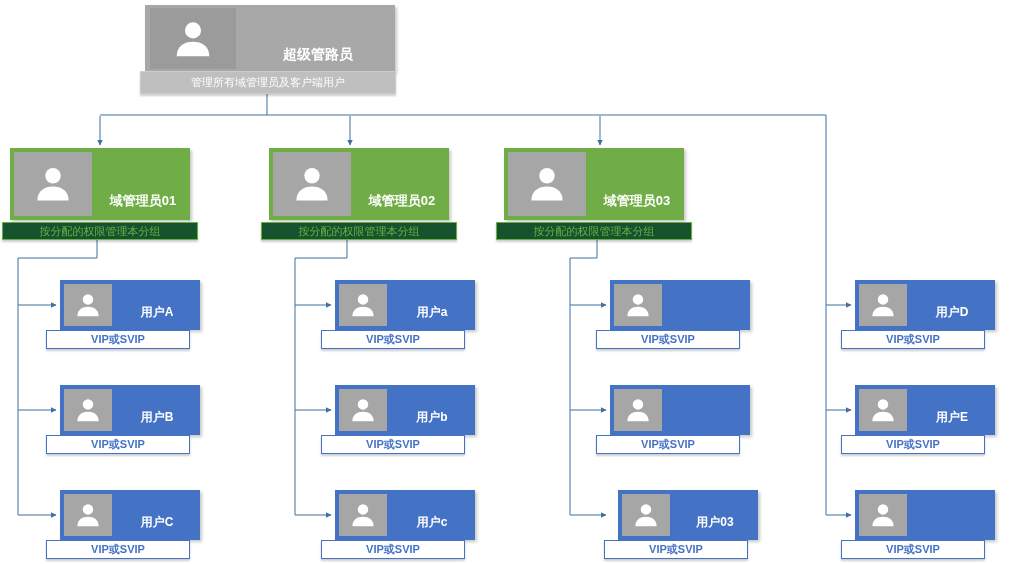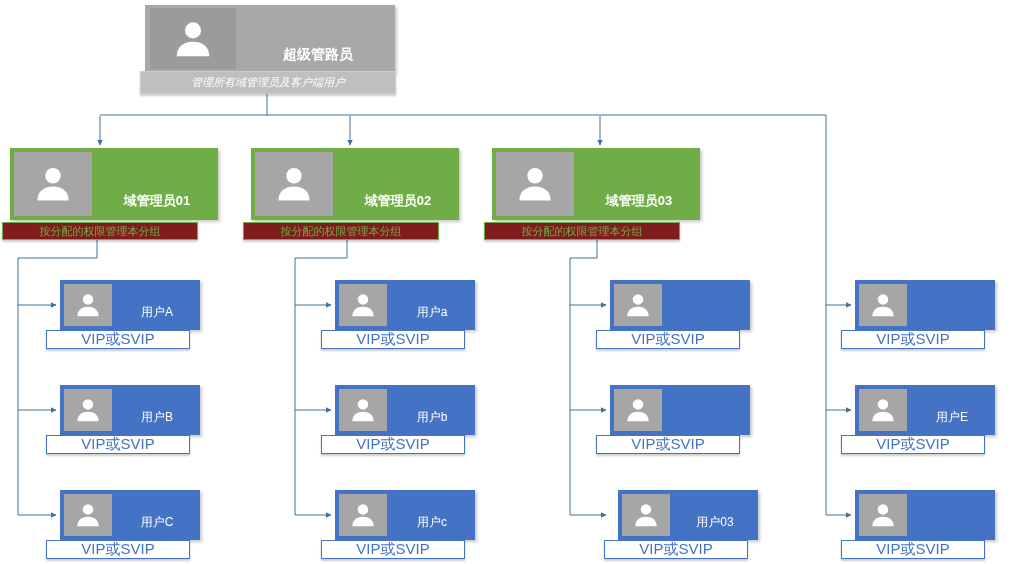--- a/index.html
+++ b/index.html
@@ -6,31 +6,31 @@
   body{font-family:"Liberation Sans","DejaVu Sans",sans-serif;}
   #canvas{position:relative;width:1024px;height:564px;background:#fff;overflow:hidden;}
   .connectors{position:absolute;left:0;top:0;z-index:0;}
   .c{stroke:var(--connector,#41719c);stroke-width:1;fill:none;}
   .node{position:absolute;z-index:1;box-shadow:2px 2px 3px rgba(0,0,0,.22);}
   .icon-sq{position:absolute;display:flex;align-items:center;justify-content:center;}
   
   .root-box{width:250px;height:67px;background:var(--root-gray,#a8a8a8);}
   .root-box .icon-sq{left:5px;top:3px;width:86px;height:61px;background:#9b9b9b;}
   .root-title{position:absolute;left:96px;right:0;bottom:8px;text-align:center;color:#fff;font-weight:bold;font-size:14px;}
-  .root-badge{position:absolute;left:-5px;top:66px;width:254px;height:21px;background:#bfbfbf;border:1px solid #cccccc;color:#fff;font-size:11px;display:flex;align-items:center;justify-content:center;box-shadow:0 2px 2px rgba(0,0,0,.2);font-style:italic;}
+  .root-badge{position:absolute;left:-5px;top:66px;width:254px;height:21px;background:#bfbfbf;border:1px solid #cccccc;color:#fff;font-size:11px;display:flex;align-items:center;justify-content:center;box-shadow:0 2px 2px rgba(0,0,0,.2);}
   
-  .admin-box{width:180px;height:72px;background:var(--admin-green,#70ad47);padding-left:28px;}
+  .admin-box{width:180px;height:72px;background:var(--admin-green,#70ad47);}
   .admin-box .icon-sq{left:4px;top:4px;width:78px;height:64px;background:#a6a6a6;}
   .admin-title{position:absolute;left:86px;right:0;bottom:10px;text-align:center;color:#fff;font-weight:bold;font-size:13px;}
-  .admin-badge{position:absolute;left:-8px;top:74px;width:194px;height:16px;background:#7f1d1d;border:1px solid var(--admin-green,#70ad47);color:var(--admin-green,#70ad47);font-size:11px;display:flex;align-items:center;justify-content:center;box-shadow:0 2px 2px rgba(0,0,0,.2);}
+  .admin-badge{position:absolute;left:-8px;top:74px;width:194px;height:16px;background:#14532d;border:1px solid var(--admin-green,#70ad47);color:var(--admin-green,#70ad47);font-size:11px;display:flex;align-items:center;justify-content:center;box-shadow:0 2px 2px rgba(0,0,0,.2);}
   
-  .user-box{width:140px;height:50px;background:var(--user-blue,#4472c4);}
+  .user-box{width:140px;height:50px;background:var(--user-blue,#4472c4);font-weight:bold;}
   .user-box .icon-sq{left:4px;top:4px;width:48px;height:42px;background:#a6a6a6;}
   .user-label{position:absolute;left:56px;right:2px;top:14px;bottom:0;display:flex;align-items:center;justify-content:center;color:#fff;font-size:12px;}
-  .user-badge{position:absolute;left:-14px;top:50px;width:142px;height:17px;background:#fff;border:1px solid var(--user-blue,#4472c4);color:var(--user-blue,#4472c4);font-size:15px;display:flex;align-items:center;justify-content:center;box-shadow:0 2px 2px rgba(0,0,0,.2);}
+  .user-badge{position:absolute;left:-14px;top:50px;width:142px;height:17px;background:#fff;border:1px solid var(--user-blue,#4472c4);color:var(--user-blue,#4472c4);font-size:11px;display:flex;align-items:center;justify-content:center;box-shadow:0 2px 2px rgba(0,0,0,.2);}
 </style>
 </head>
 <body>
 
 <div id="canvas">
 
   <svg class="connectors" width="1024" height="564">
     <defs>
       <marker id="arr" markerWidth="7" markerHeight="7" refX="5.5" refY="3" orient="auto">
         <path d="M0,0 L6,3 L0,6 Z" fill="#41719c"></path>
@@ -77,32 +77,32 @@
     <div class="icon-sq">
       <svg viewBox="0 0 24 24" width="44" height="44">
           <circle cx="12" cy="7.5" r="4.2" fill="#ffffff"></circle>
           <path d="M3.5 21 c0-5.2 3.8-7.6 8.5-7.6 s8.5 2.4 8.5 7.6 z" fill="#ffffff"></path>
         </svg>
     </div>
     <div class="admin-title">域管理员01</div>
     <div class="admin-badge">按分配的权限管理本分组</div>
   </div>
 
-  <div class="node admin-box" style="left:251px;top:148px">
+  <div class="node admin-box" style="left:269px;top:148px">
     <div class="icon-sq">
       <svg viewBox="0 0 24 24" width="44" height="44">
           <circle cx="12" cy="7.5" r="4.2" fill="#ffffff"></circle>
           <path d="M3.5 21 c0-5.2 3.8-7.6 8.5-7.6 s8.5 2.4 8.5 7.6 z" fill="#ffffff"></path>
         </svg>
     </div>
     <div class="admin-title">域管理员02</div>
     <div class="admin-badge">按分配的权限管理本分组</div>
   </div>
 
-  <div class="node admin-box" style="left:492px;top:148px">
+  <div class="node admin-box" style="left:504px;top:148px">
     <div class="icon-sq">
       <svg viewBox="0 0 24 24" width="44" height="44">
           <circle cx="12" cy="7.5" r="4.2" fill="#ffffff"></circle>
           <path d="M3.5 21 c0-5.2 3.8-7.6 8.5-7.6 s8.5 2.4 8.5 7.6 z" fill="#ffffff"></path>
         </svg>
     </div>
     <div class="admin-title">域管理员03</div>
     <div class="admin-badge">按分配的权限管理本分组</div>
   </div>
 
@@ -197,20 +197,21 @@
     <div class="user-badge">VIP或SVIP</div>
   </div>
 
   <div class="node user-box" style="left:855px;top:280px">
     <div class="icon-sq">
       <svg viewBox="0 0 24 24" width="30" height="30">
           <circle cx="12" cy="7.5" r="4.2" fill="#ffffff"></circle>
           <path d="M3.5 21 c0-5.2 3.8-7.6 8.5-7.6 s8.5 2.4 8.5 7.6 z" fill="#ffffff"></path>
         </svg>
     </div>
+    <div class="user-label">用户D</div>
     <div class="user-badge">VIP或SVIP</div>
   </div>
   <div class="node user-box" style="left:855px;top:385px">
     <div class="icon-sq">
       <svg viewBox="0 0 24 24" width="30" height="30">
           <circle cx="12" cy="7.5" r="4.2" fill="#ffffff"></circle>
           <path d="M3.5 21 c0-5.2 3.8-7.6 8.5-7.6 s8.5 2.4 8.5 7.6 z" fill="#ffffff"></path>
         </svg>
     </div>
     <div class="user-label">用户E</div>

